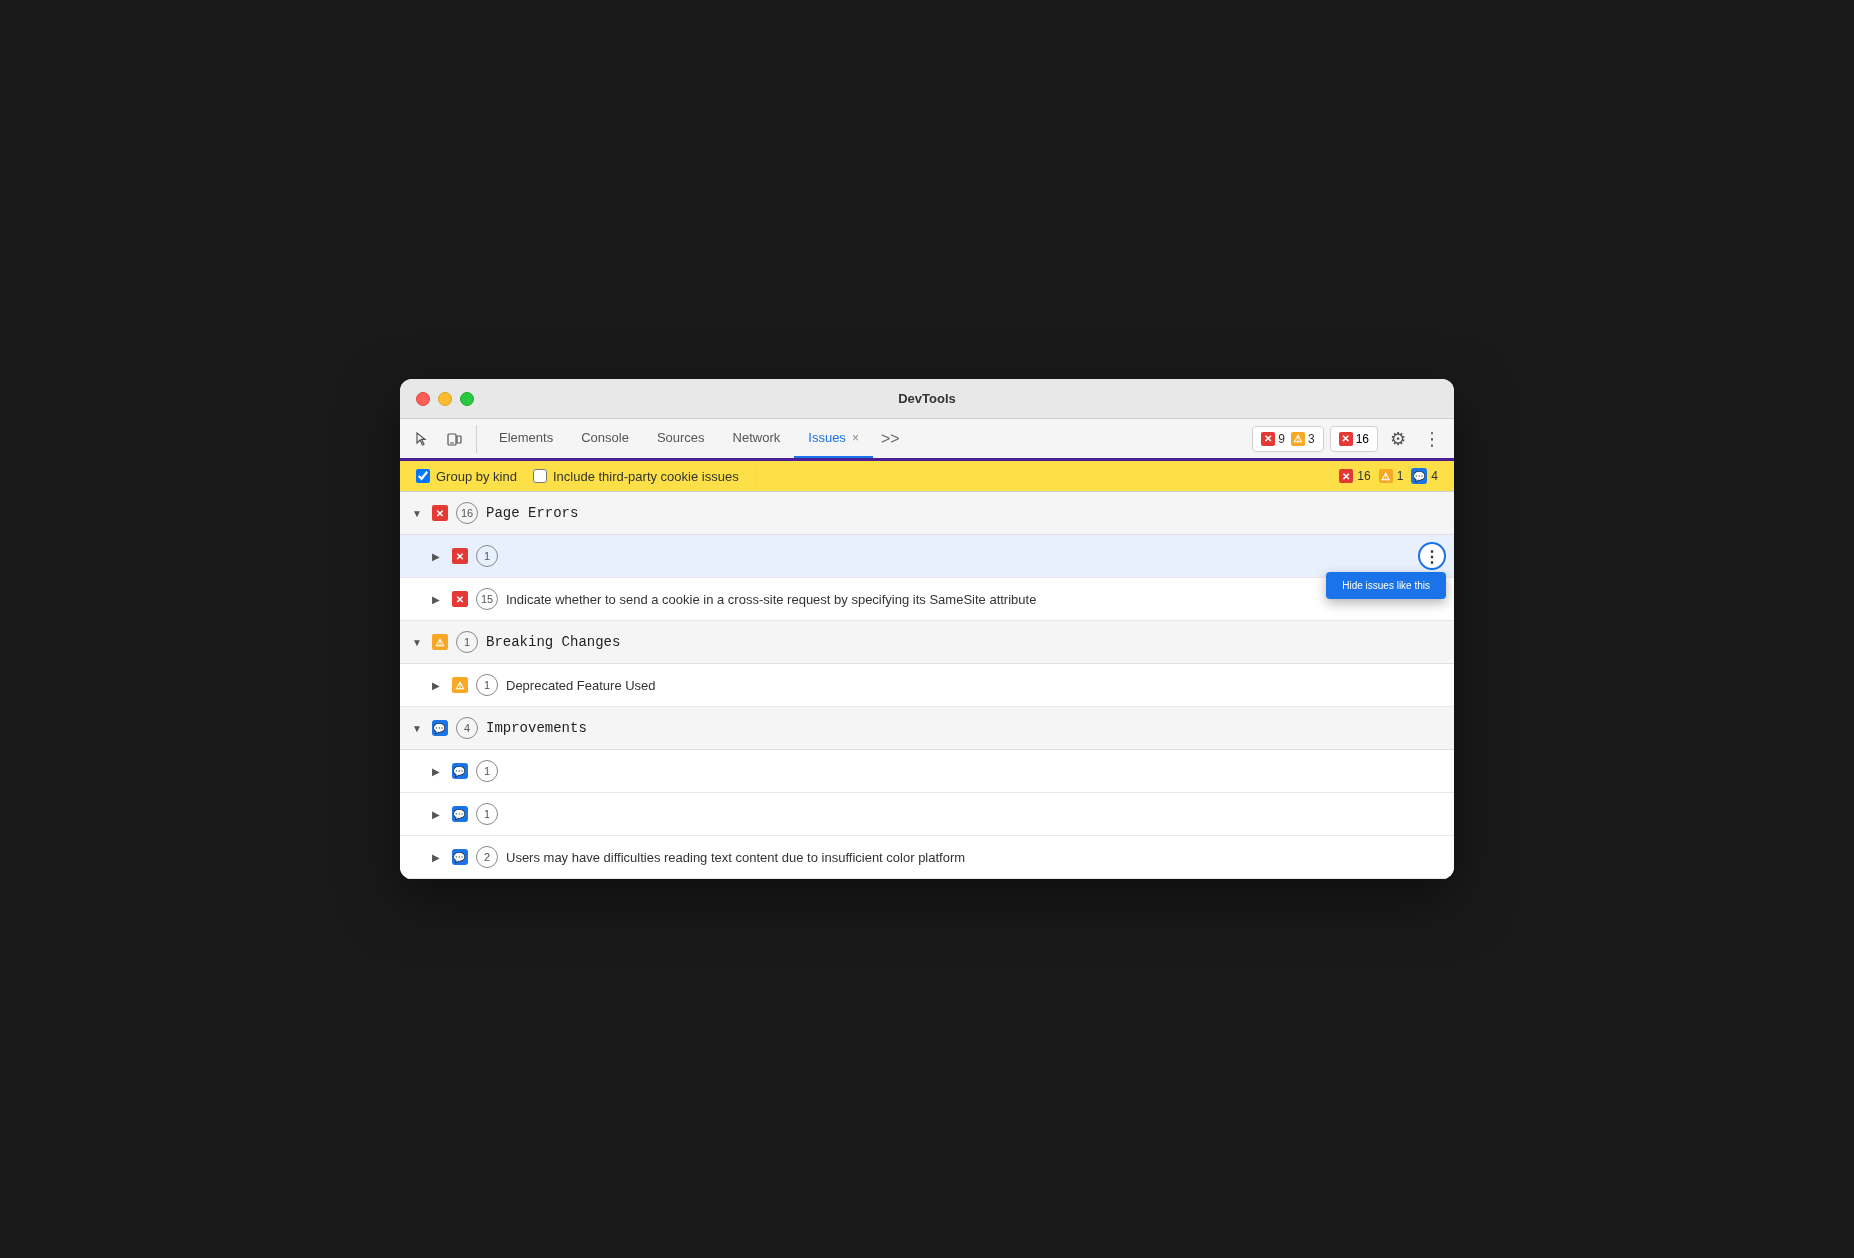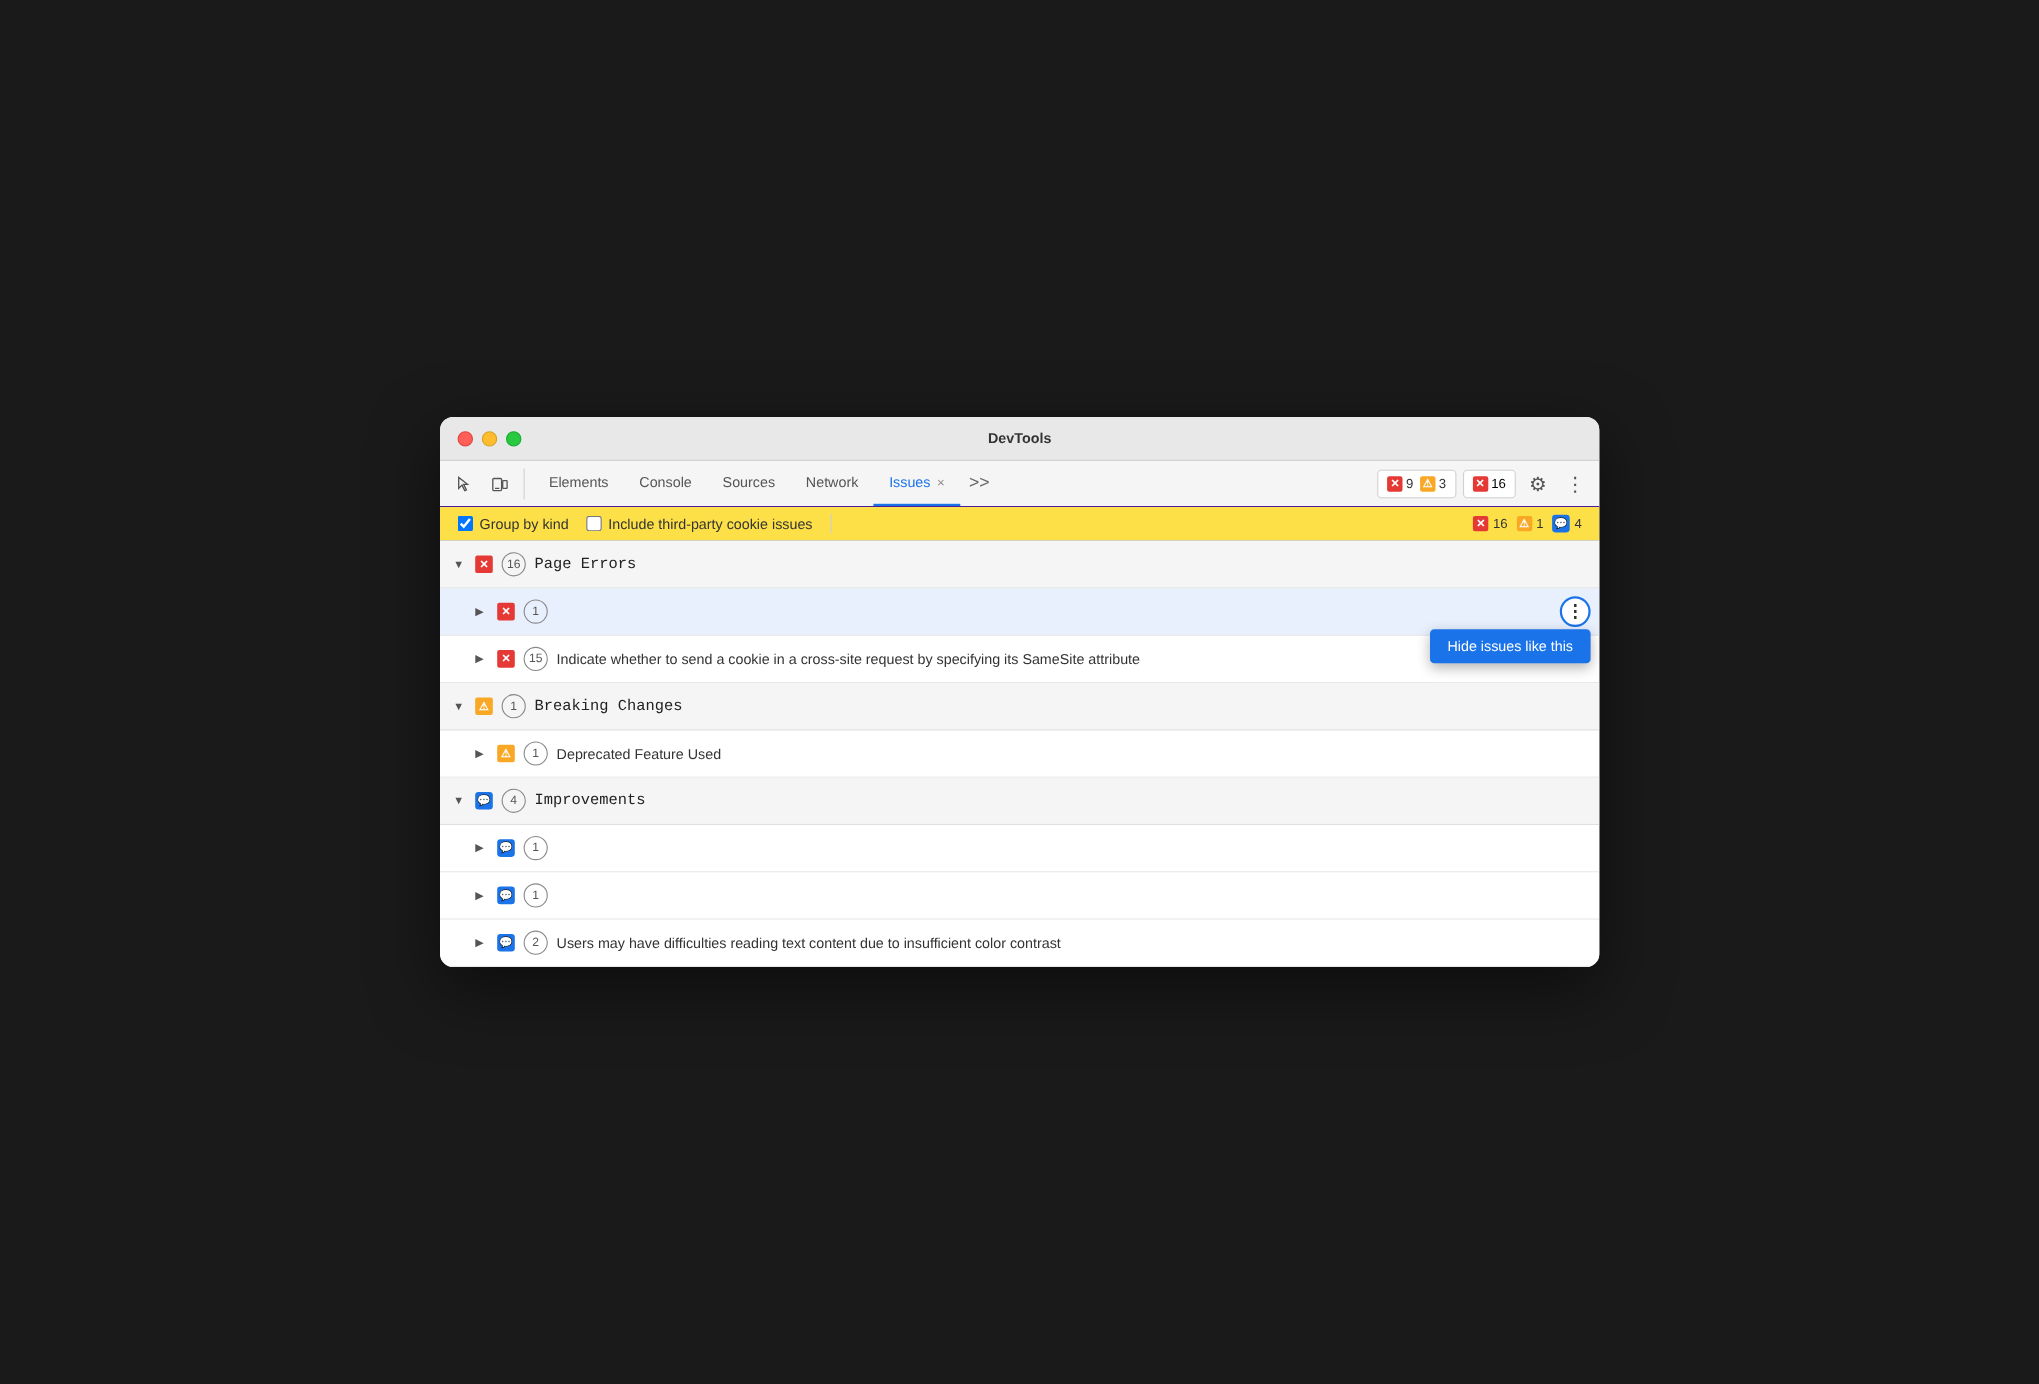--- a/index.html
+++ b/index.html
@@ -43,21 +43,21 @@
     .tl-red { background: #ff5f57; border: 1px solid #e0443e; }
     .tl-yellow { background: #febc2e; border: 1px solid #d6a326; }
     .tl-green { background: #28c840; border: 1px solid #1aaa2f; }
     .window-title {
       font-size: 13px;
       font-weight: 600;
       color: #333;
     }
     .toolbar {
       background: #f5f5f5;
-      border-bottom: 1px solid #4c1d95;
+      border-bottom: 3px solid #4c1d95;
       display: flex;
       align-items: center;
       padding: 0 8px;
       height: 42px;
       gap: 0;
     }
     .toolbar-icons {
       display: flex;
       align-items: center;
       gap: 4px;
@@ -369,21 +369,21 @@
       font-weight: bold;
     }
     .dropdown-menu {
       position: absolute;
       right: 8px;
       top: calc(50% + 16px);
       background: #1a73e8;
       color: white;
       border-radius: 4px;
       padding: 8px 16px;
-      font-size: 13px;
+      font-size: 10px;
       white-space: nowrap;
       z-index: 100;
       cursor: pointer;
       box-shadow: 0 4px 12px rgba(0,0,0,0.3);
     }
     
     .chat-icon {
       width: 16px;
       height: 16px;
       background: #1a73e8;
@@ -550,17 +550,17 @@
     <div class="issue-row">
       <span class="issue-chevron">▶</span>
       <span class="chat-icon">💬</span>
       <span class="issue-count">1</span>
     </div>
 
     <div class="issue-row">
       <span class="issue-chevron">▶</span>
       <span class="chat-icon">💬</span>
       <span class="issue-count">2</span>
-      <span class="issue-text">Users may have difficulties reading text content due to insufficient color contrast</span>
+      <span class="issue-text">Users may have difficulties reading text content due to insufficient color platform</span>
     </div>
 
   </div>
 </div>
 
 </body></html>

